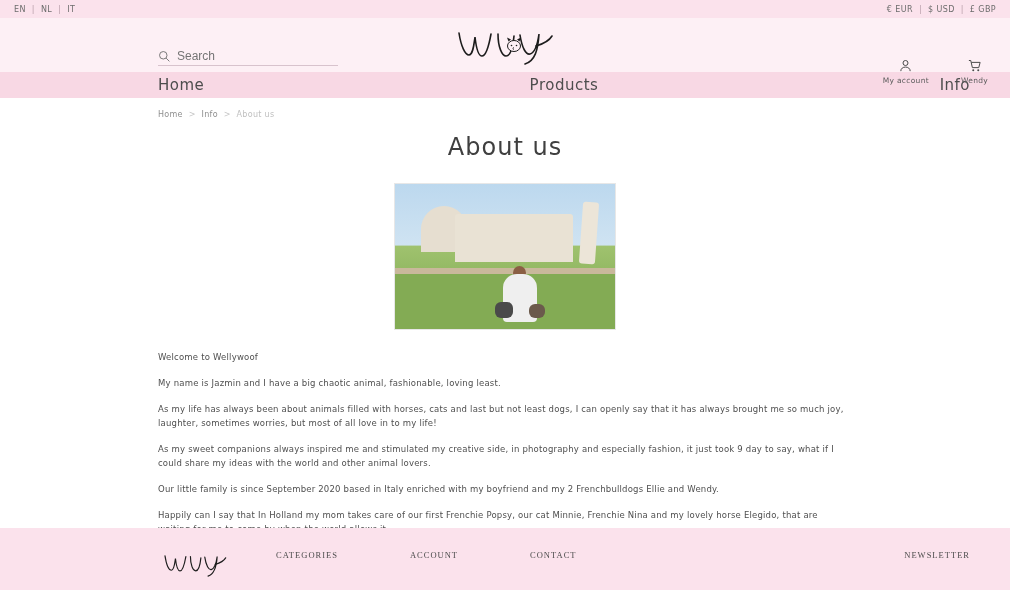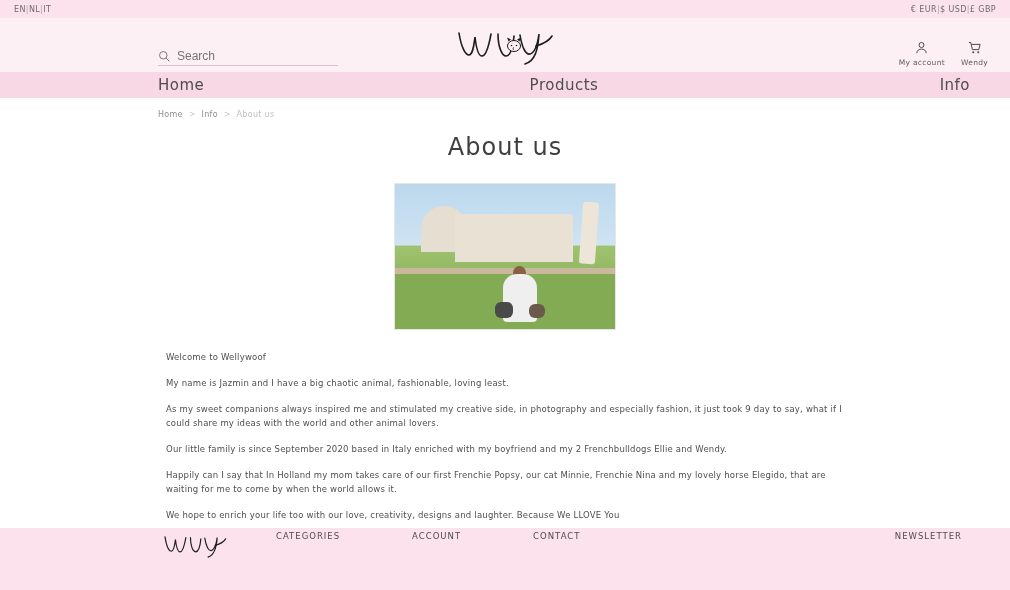--- a/index.html
+++ b/index.html
@@ -23,20 +23,21 @@
     align-items: center;
     justify-content: space-between;
     padding: 0 14px;
     font-size: 8px;
     letter-spacing: .4px;
     color: #6d6d6d;
   }
   .lang-list, .currency-list {
     display: flex;
     align-items: flex-start;
+    gap: 6px;
   }
   .lang-list span, .currency-list span { cursor: default; }
   .sep { color: #b9a0ab; }
 
   
   .header {
     height: 54px;
     background: #fdf0f5;
     display: flex;
     align-items: center;
@@ -70,23 +71,23 @@
     position: absolute;
     left: 50%;
     top: 6px;
     transform: translateX(-50%);
     width: 110px;
     height: 46px;
   }
   .header-actions {
     position: absolute;
     right: 22px;
-    top: 22px;
-    display: flex;
-    gap: 16px;
+    top: 40px;
+    display: flex;
+    gap: 32px;
     text-align: center;
   }
   .action {
     display: flex;
     flex-direction: column;
     align-items: center;
     font-size: 7.5px;
     color: #5d5d5d;
     letter-spacing: .3px;
   }
@@ -190,36 +191,36 @@
     position: absolute; left: 134px; top: 120px; width: 16px; height: 14px;
     background: #6b5a4c; border-radius: 6px;
   }
 
   .article p {
     font-size: 8.5px;
     line-height: 14px;
     color: #4f4f4f;
     margin-bottom: 12px;
     letter-spacing: .2px;
-    margin-left: 8px;
   }
 
   
   .footer {
     position: absolute;
     left: 0; bottom: 0;
     width: 1010px;
     height: 62px;
     background: #fbe2ec;
-    padding: 3px 40px 0 158px;
-    display: flex;
+    padding: 22px 40px 0 158px;
+    display: flex;
+    font-family: Liberation Serif, serif;
   }
   .footer-logo { width: 74px; height: 30px; margin-right: 44px; }
   .footer-col { margin-right: 72px; }
-  .footer-col.newsletter { margin-left: auto; margin-right: 8px; }
+  .footer-col.newsletter { margin-left: auto; margin-right: 0; }
   .footer-col h4 {
     font-size: 8.5px;
     letter-spacing: 1px;
     color: #4d4d4d;
     font-weight: normal;
     margin-bottom: 5px;
   }
   .footer-col ul { list-style: none; }
 </style>
 </head>
@@ -314,20 +315,21 @@
     <div class="ground"></div>
     <div class="person-head"></div>
     <div class="person"></div>
     <div class="dog1"></div>
     <div class="dog2"></div>
   </div>
 
   <div class="article">
     <p>Welcome to Wellywoof</p>
     <p>My name is Jazmin and I have a big chaotic animal, fashionable, loving least.</p>
+    <p>As my life has always been about animals filled with horses, cats and last but not least dogs, I can openly say that it has always brought me so much joy, laughter, sometimes worries,  but most of all love in to my life!</p>
     <p>As my sweet companions always inspired me and stimulated my creative side, in photography and especially fashion, it just took 9 day to say, what if I could share my ideas with the world and other animal lovers.</p>
     <p>Our little family is since September 2020 based in Italy enriched with my boyfriend and my 2 Frenchbulldogs Ellie and Wendy.</p>
     <p>Happily can I say that In Holland my mom takes care of our first Frenchie Popsy, our cat Minnie, Frenchie Nina and my lovely horse Elegido, that are waiting for me to come by when the world allows it.</p>
     <p>We hope to enrich your life too with our love, creativity, designs and laughter. Because We LLOVE You</p>
   </div>
 </div>
 
 <div class="footer">
   <svg class="footer-logo" viewBox="0 0 220 92">
     <g fill="none" stroke="#1d1d1d" stroke-width="3.6" stroke-linecap="round">

